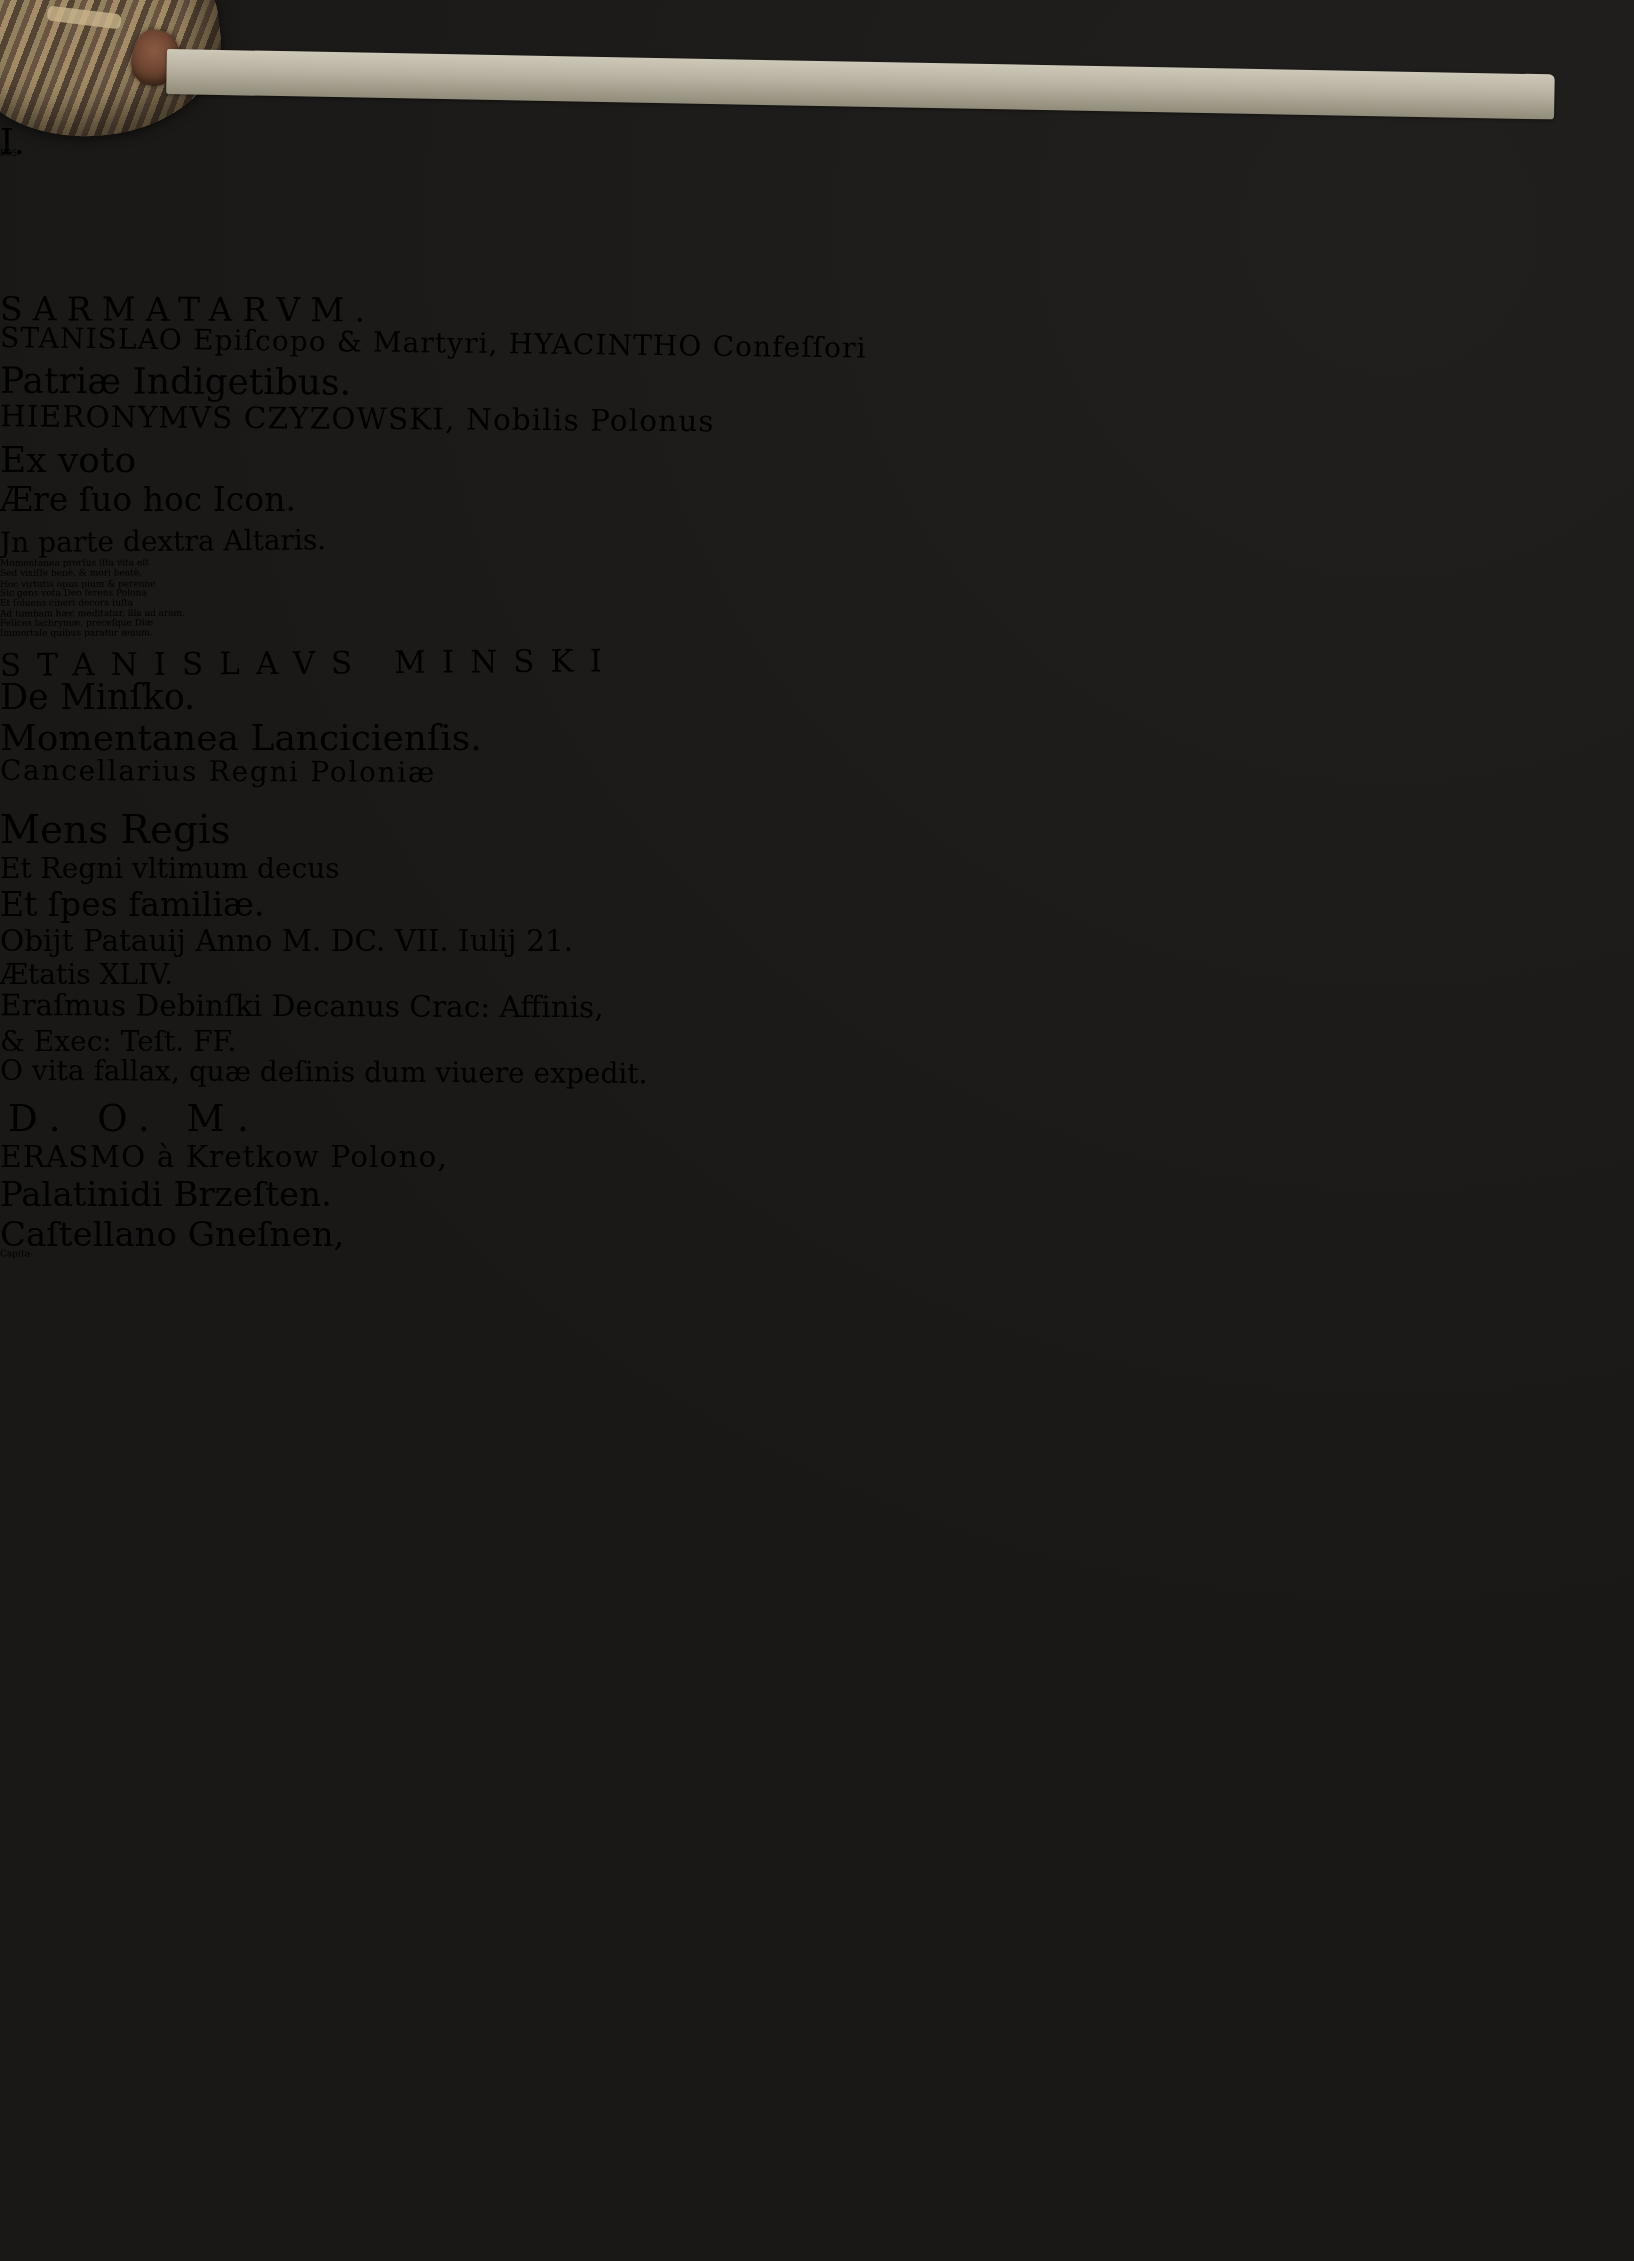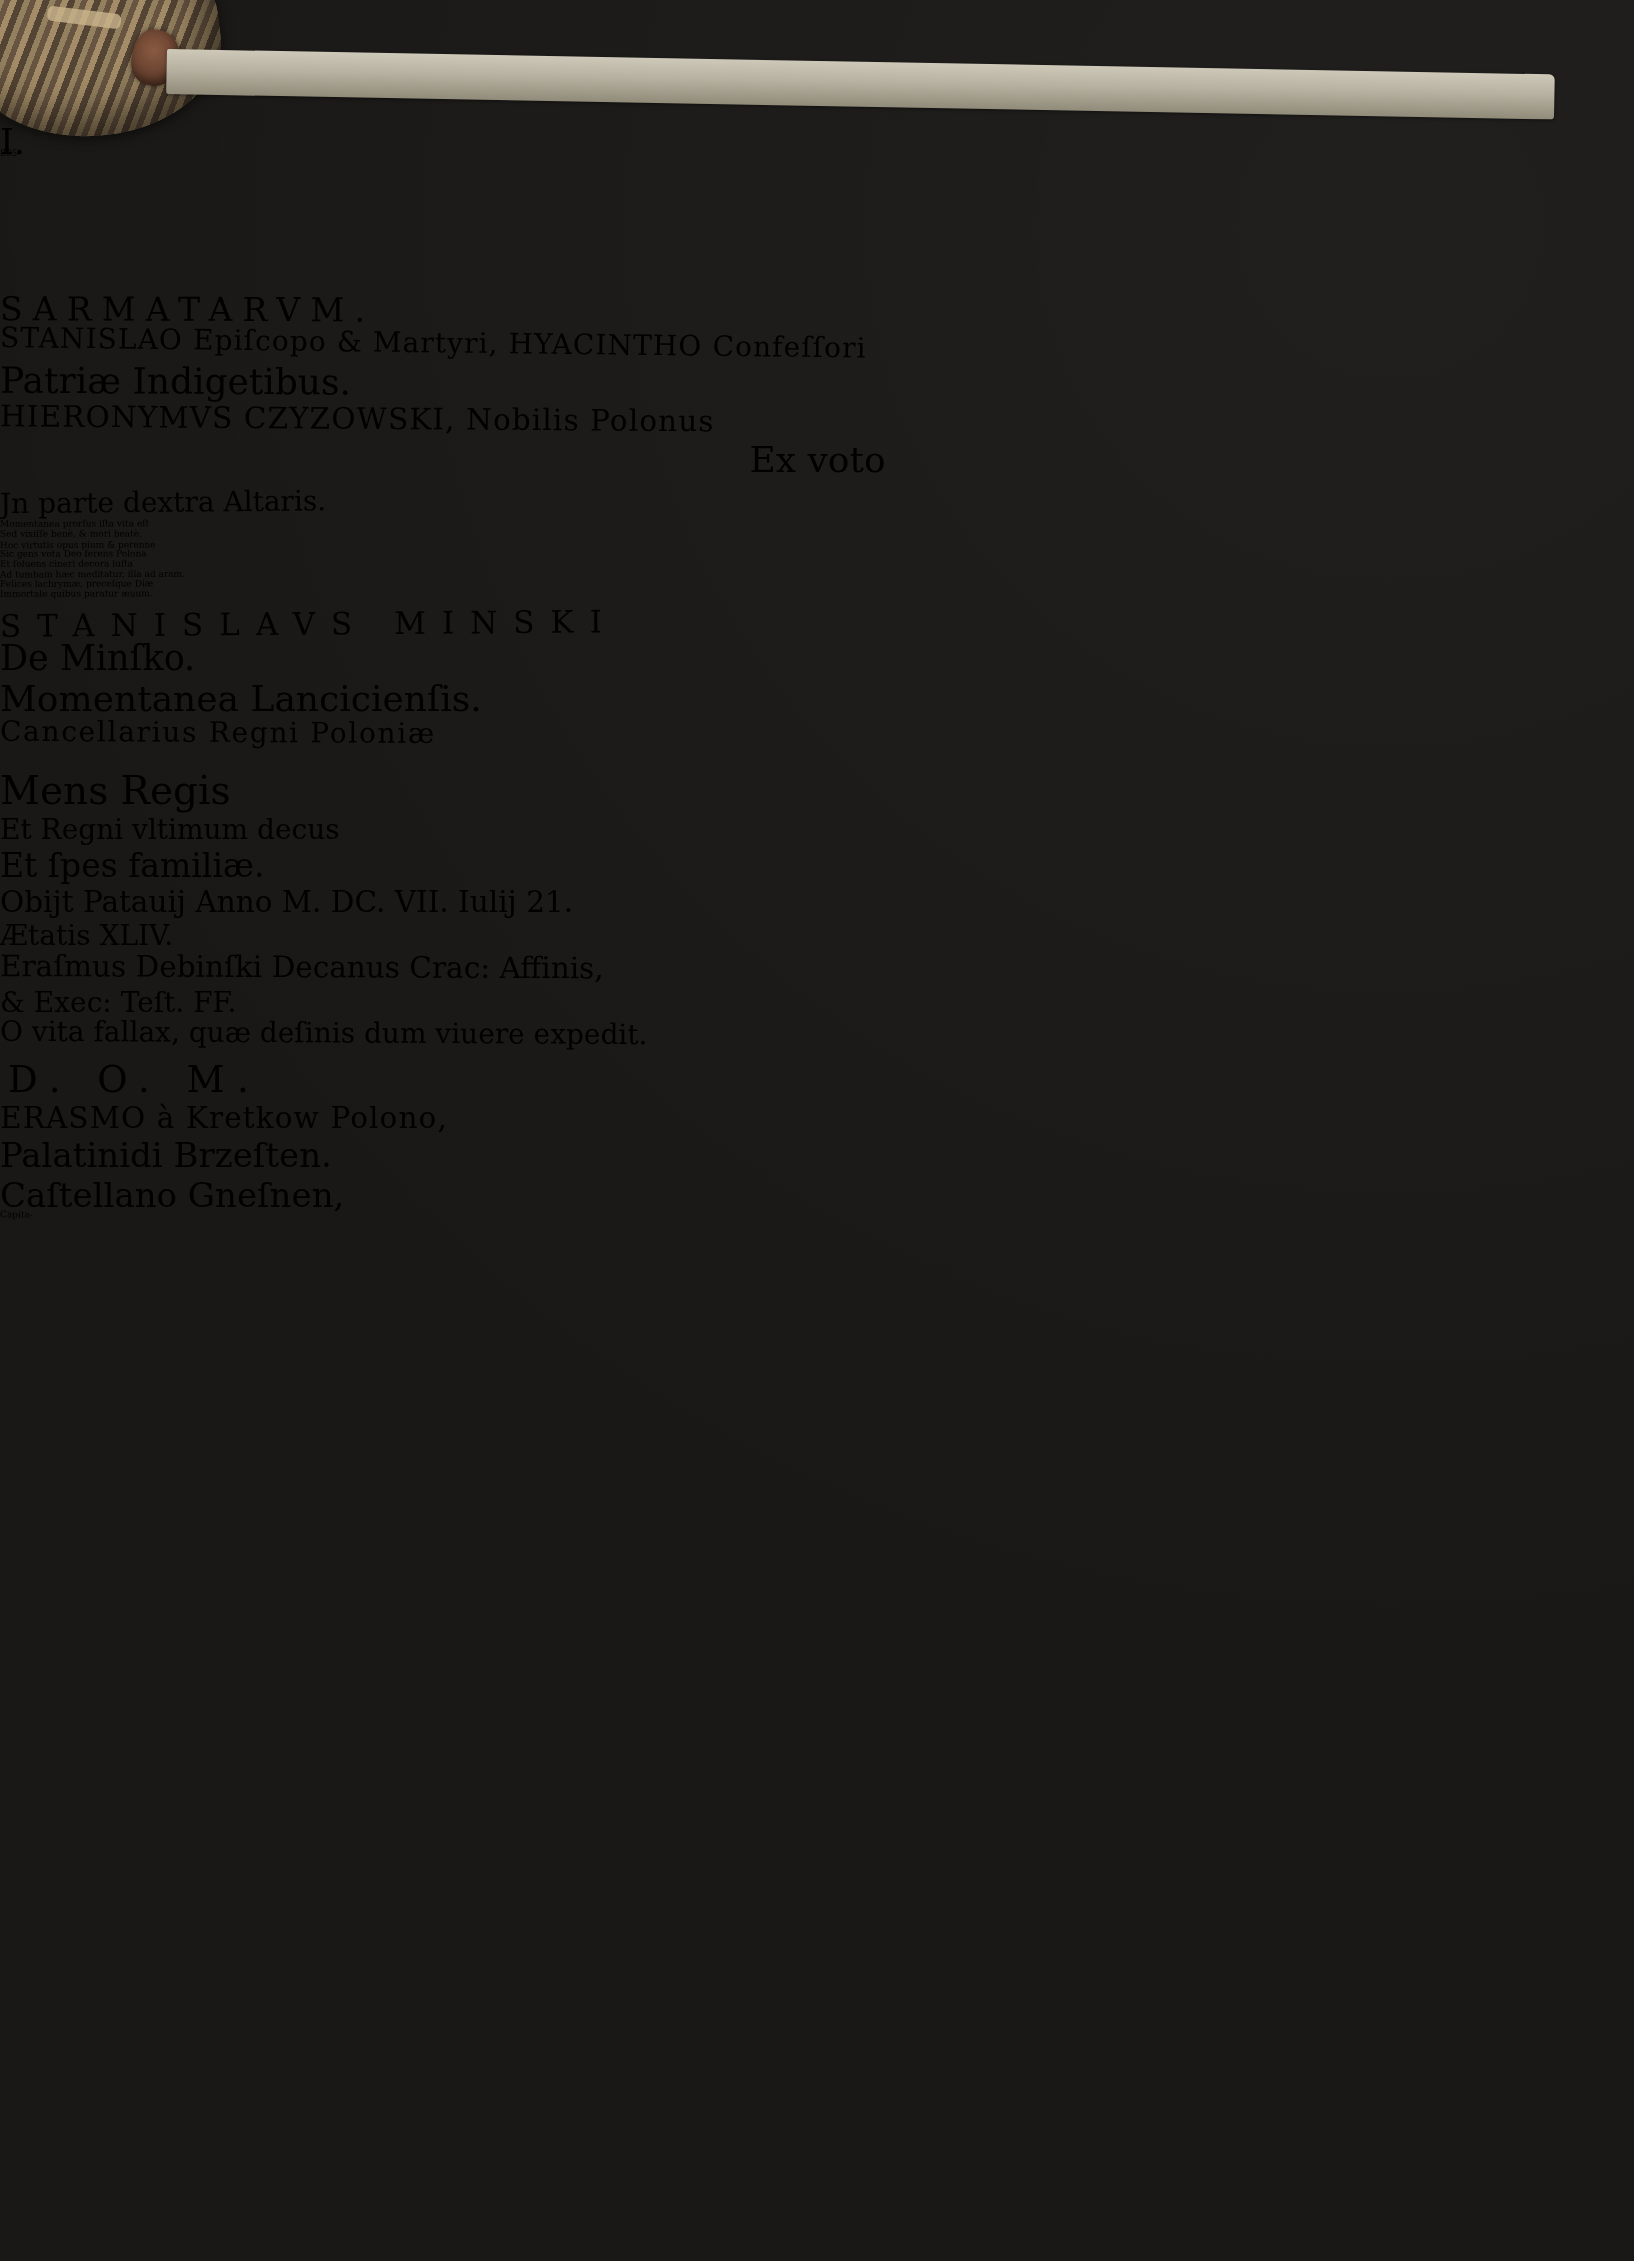--- a/index.html
+++ b/index.html
@@ -129,21 +129,22 @@
     <div class="ghost" style="left:369px;top:1669px;width:795px;height:40px;opacity:.09;"></div>
     <div class="ghost" style="left:85px;top:1771px;width:1022px;height:44px;opacity:.16;"></div>
 
     <div class="textblock">
 
       <div class="line italic" style="top:116px;font-size:33px;letter-spacing:10.2px;transform:rotate(.2deg);">SARMATARVM.</div>
 
       <div class="line" style="top:183px;font-size:28px;letter-spacing:1.1px;transform:rotate(.7deg);">STANISLAO Epiſcopo &amp; Martyri, HYACINTHO Confeſſori</div>
       <div class="line" style="top:222px;font-size:36px;transform:rotate(.3deg);">Patriæ Indigetibus.</div>
       <div class="line" style="top:285px;font-size:29.5px;letter-spacing:1.1px;transform:rotate(.4deg);">HIERONYMVS CZYZOWSKI, Nobilis Polonus</div>
-      <div class="line" style="top:336px;font-size:36px;text-align:center;">Ex voto</div>
+      <div class="line" style="top:336px;font-size:36px;">Ex voto</div>
+      <div class="line" style="top:389px;font-size:33px;">Ære ſuo hoc Icon.</div>
 
       <div class="rule" style="left:37px;top:457px;width:968px;transform:rotate(.25deg);">
         <div class="rule-blob"></div>
       </div>
 
       <div class="line italic" style="top:499px;font-size:28px;transform:rotate(-.5deg);">Jn parte dextra Altaris.</div>
       <div class="rule" style="left:320px;top:541px;width:425px;height:3.4px;transform:rotate(-.4deg);"></div>
 
       <div class="poem-line" style="top:568px;transform:rotate(-.2deg);">Momentanea prorſus iſta vita eſt</div>
       <div class="poem-line" style="top:612px;transform:rotate(-.2deg);">Sed vixiſſe benè, &amp; mori beatè,</div>

